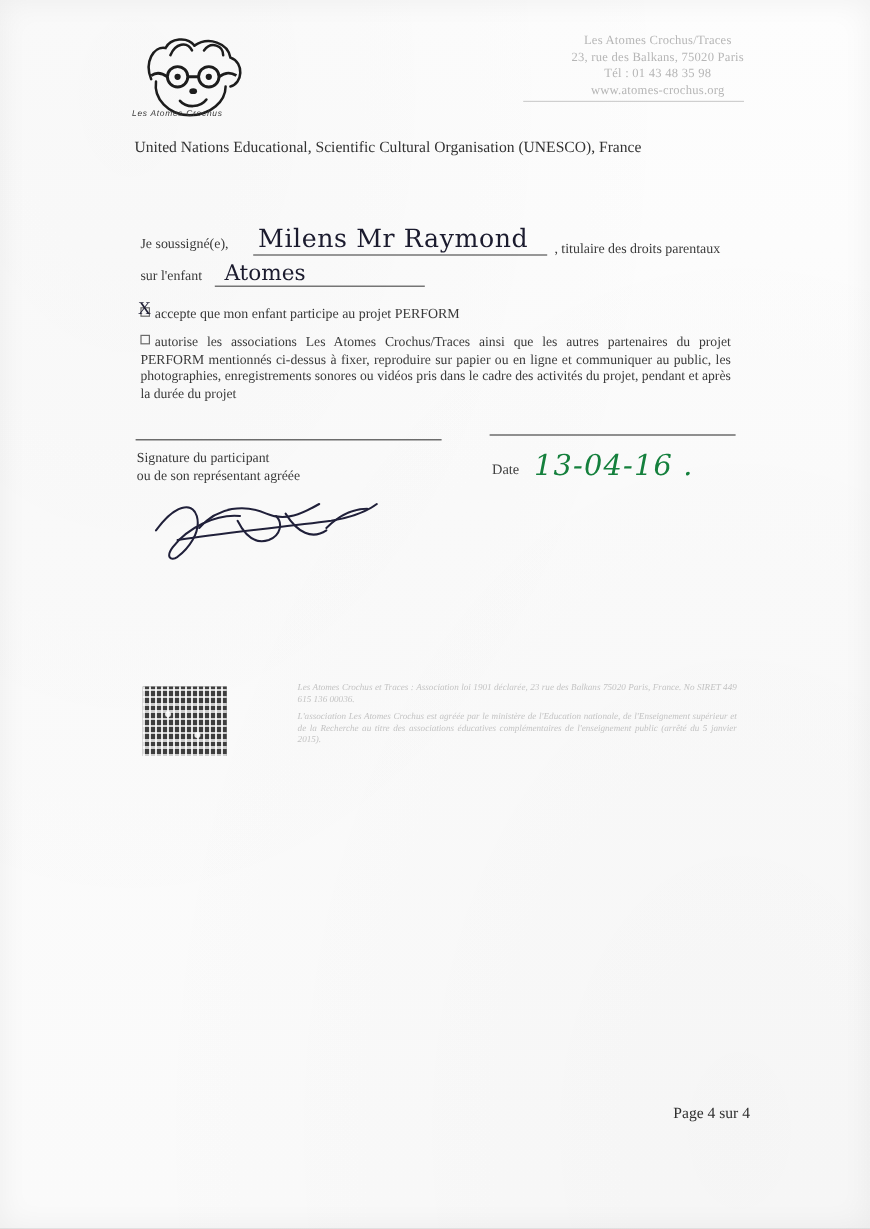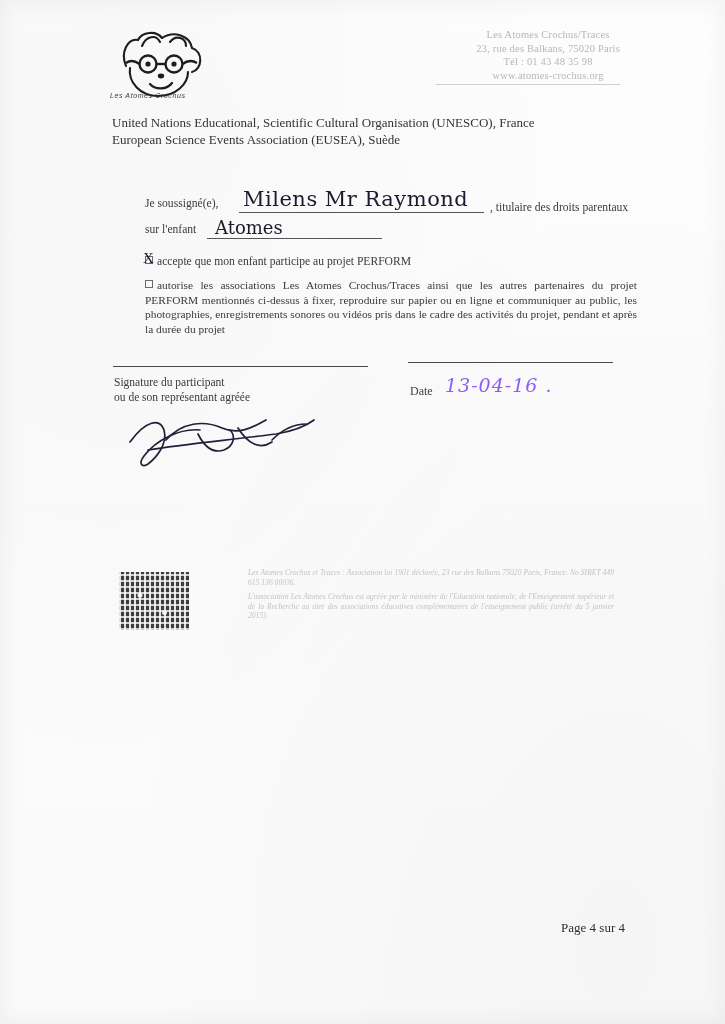--- a/index.html
+++ b/index.html
@@ -76,32 +76,32 @@
   }
 
   
   .recipients {
     position: absolute;
     left: 112px;
     top: 115px;
     font-size: 13px;
     line-height: 16.5px;
     color: #333;
+    text-align: right;
   }
 
   
   .body-block {
     position: absolute;
     left: 117px;
     top: 196px;
     width: 492px;
     font-size: 11.6px;
     line-height: 15px;
     color: #3a3a3a;
-    margin-left: 28px;
   }
   .line-soussigne {
     position: relative;
     height: 24px;
   }
   .lbl { display: inline-block; }
   .fill-rule {
     position: absolute;
     border-bottom: 1px solid #555;
   }
@@ -177,23 +177,23 @@
     top: 384px;
     font-size: 12px;
     color: #404040;
   }
   .date-hand {
     position: absolute;
     left: 445px;
     top: 374px;
     font-family: "DejaVu Serif", serif;
     font-style: italic;
-    font-size: 19px;
+    font-size: 24px;
     letter-spacing: 1px;
-    color: #8b5cf6;
+    color: #15803d;
   }
   .signature-scribble {
     position: absolute;
     left: 126px;
     top: 414px;
     width: 200px;
     height: 62px;
   }
 
   
@@ -269,21 +269,20 @@
   <div class="letterhead">
     <span class="ln">Les Atomes Crochus/Traces</span>
     <span class="ln">23, rue des Balkans, 75020 Paris</span>
     <span class="ln">Tél : 01 43 48 35 98</span>
     <span class="ln">www.atomes-crochus.org</span>
   </div>
   <div class="letterhead-rule"></div>
 
   <div class="recipients">
     <div>United Nations Educational, Scientific Cultural Organisation (UNESCO), France</div>
-    <div>European Science Events Association (EUSEA), Suède</div>
   </div>
 
   <div class="body-block">
 
     <div class="line-soussigne">
       <span class="lbl">Je soussigné(e),</span>
       <span class="fill-rule" style="left:94px; top:16px; width:245px;"></span>
       <span class="hand" style="left:98px; top:-4px; font-size:21px; letter-spacing:0.5px;">Milens Mr Raymond</span>
       <span style="position:absolute; left:345px; top:4px;">, titulaire des droits parentaux</span>
     </div>

